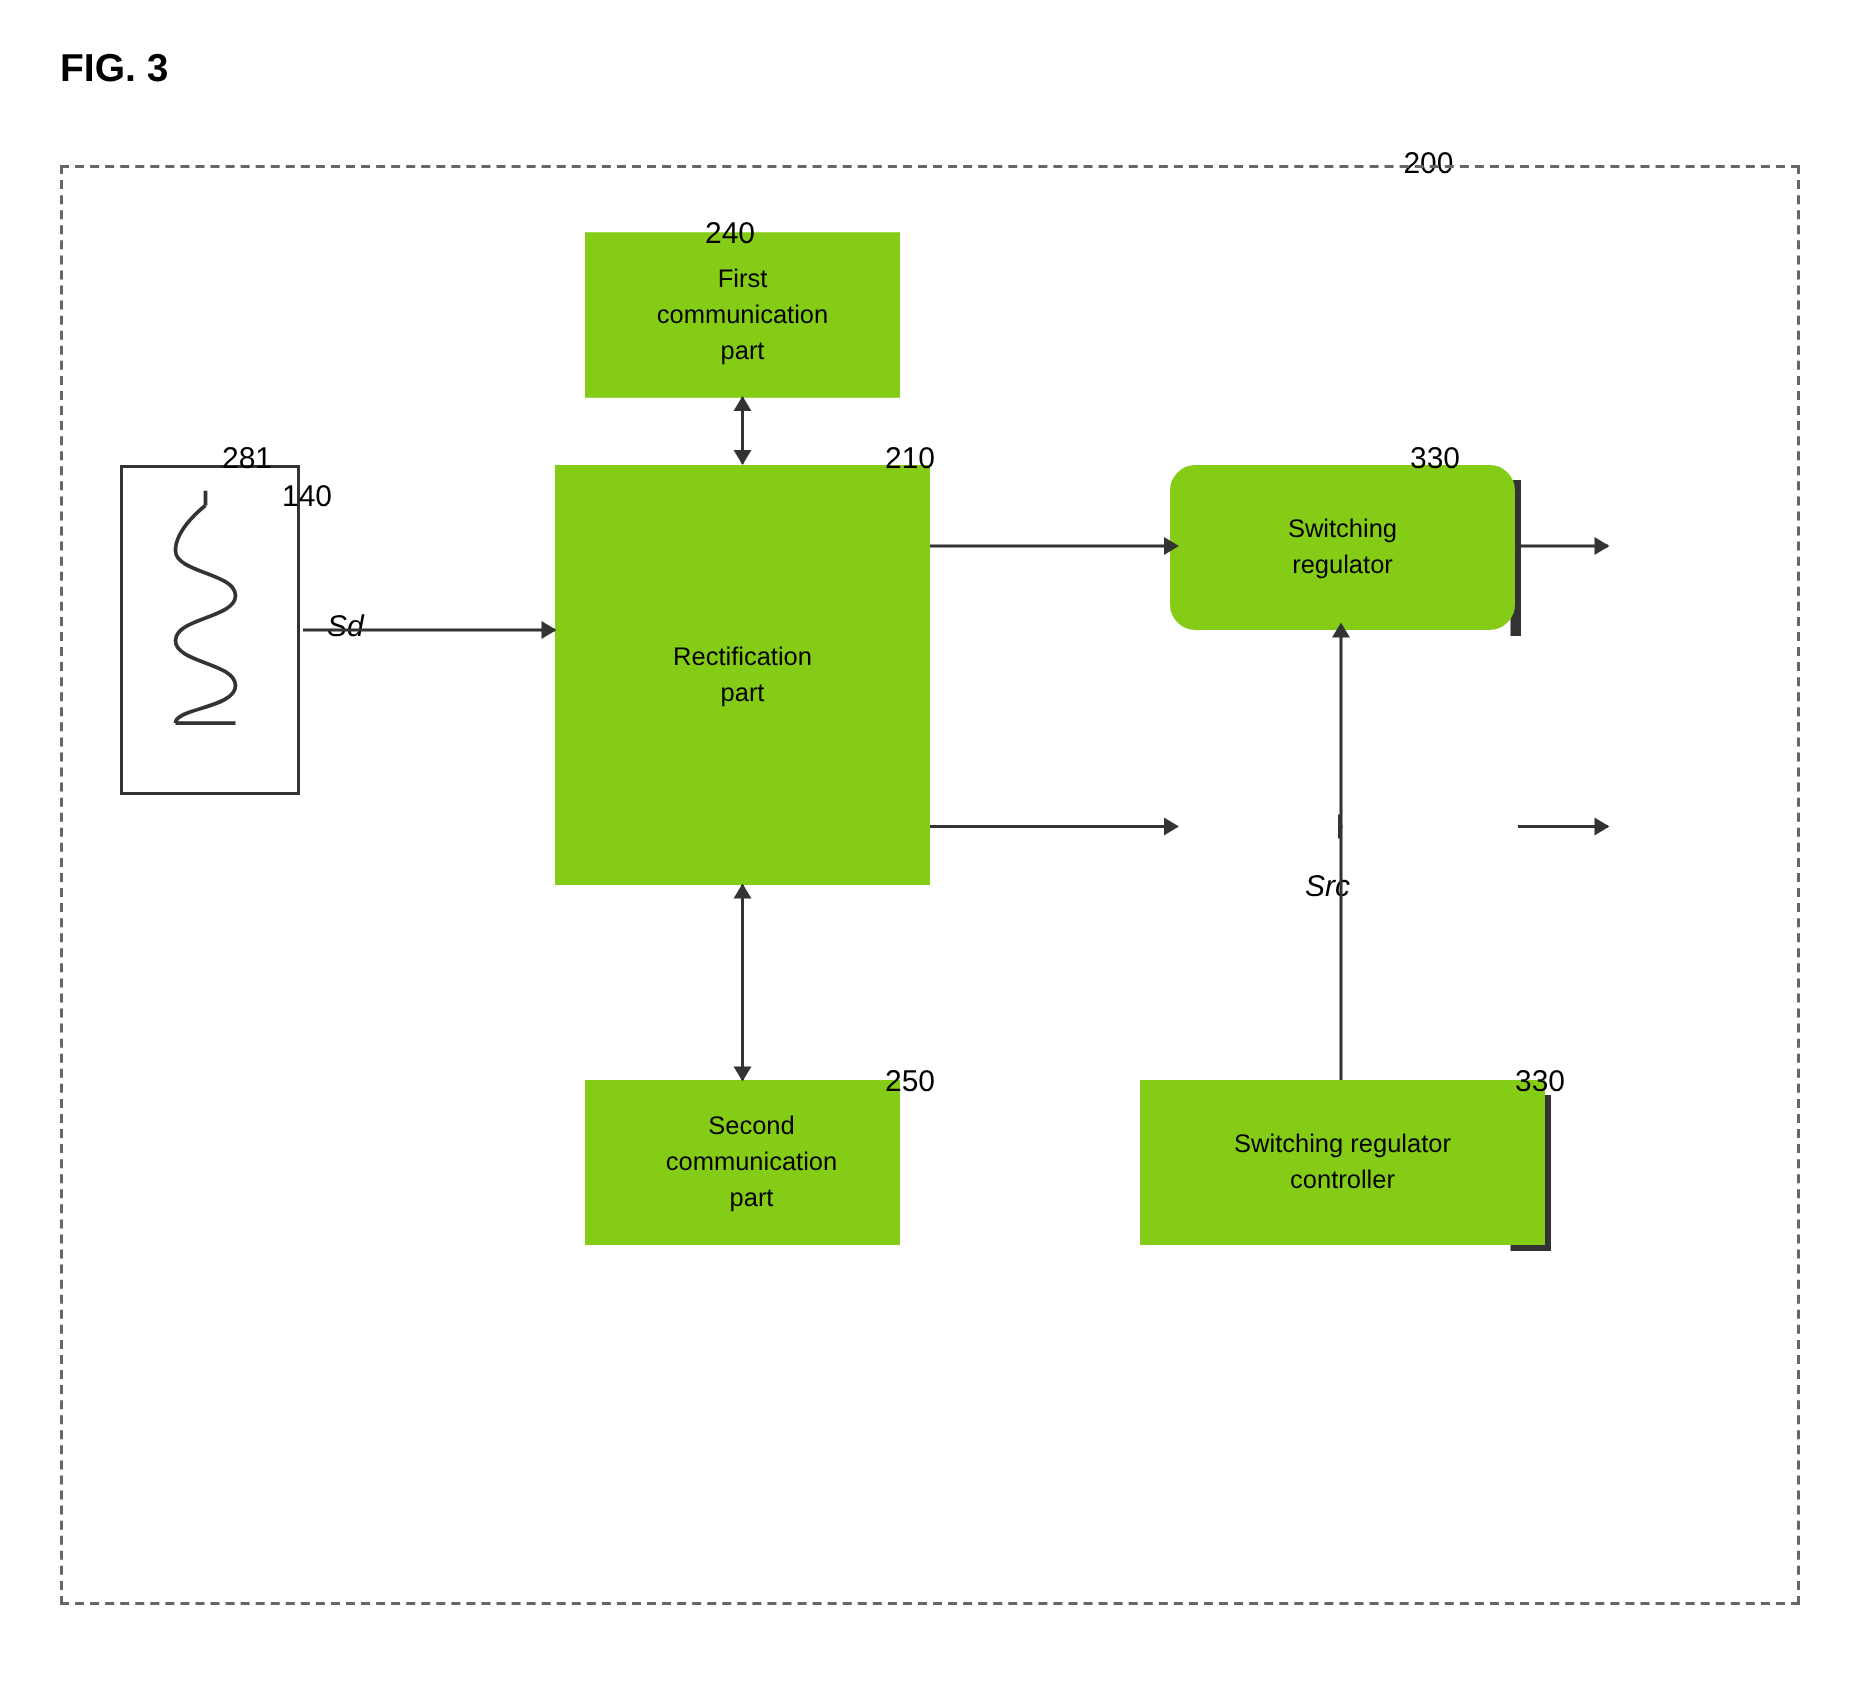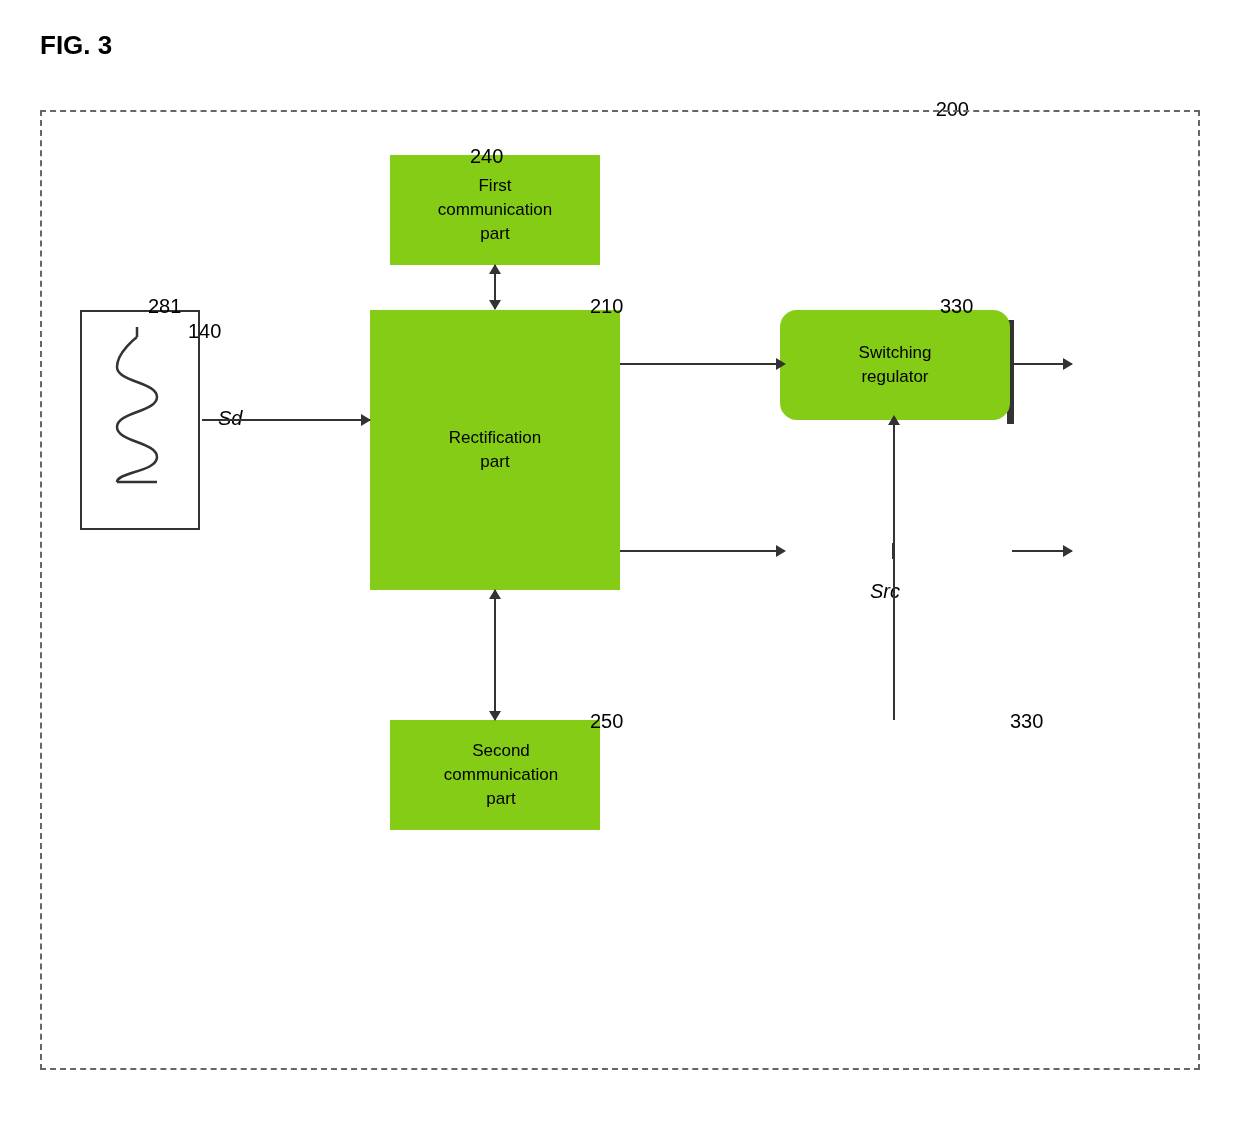--- a/index.html
+++ b/index.html
@@ -286,20 +286,23 @@
   </div>
 
   <div class="ref-num" style="top: 710px; left: 590px;">250</div>
 
   <div class="comp-box comp-box-shadow box-220">
     <span>Switching<br>regulator</span>
   </div>
 
   <div class="ref-num" style="top: 295px; left: 940px;">330</div>
 
+  <div class="comp-box comp-box-shadow box-230">
+    <span>Switching regulator<br>controller</span>
+  </div>
 
   <div class="ref-num" style="top: 710px; left: 1010px;">330</div>
 
   <div class="sd-label">Sd</div>
 
   <div class="src-label">Src</div>
 
   <div class="line h-line arrow-right" style="top: 419px; left: 202px; width: 168px;"></div>
 
   <div class="line h-line" style="top: 363px; left: 620px; width: 160px;"></div>

